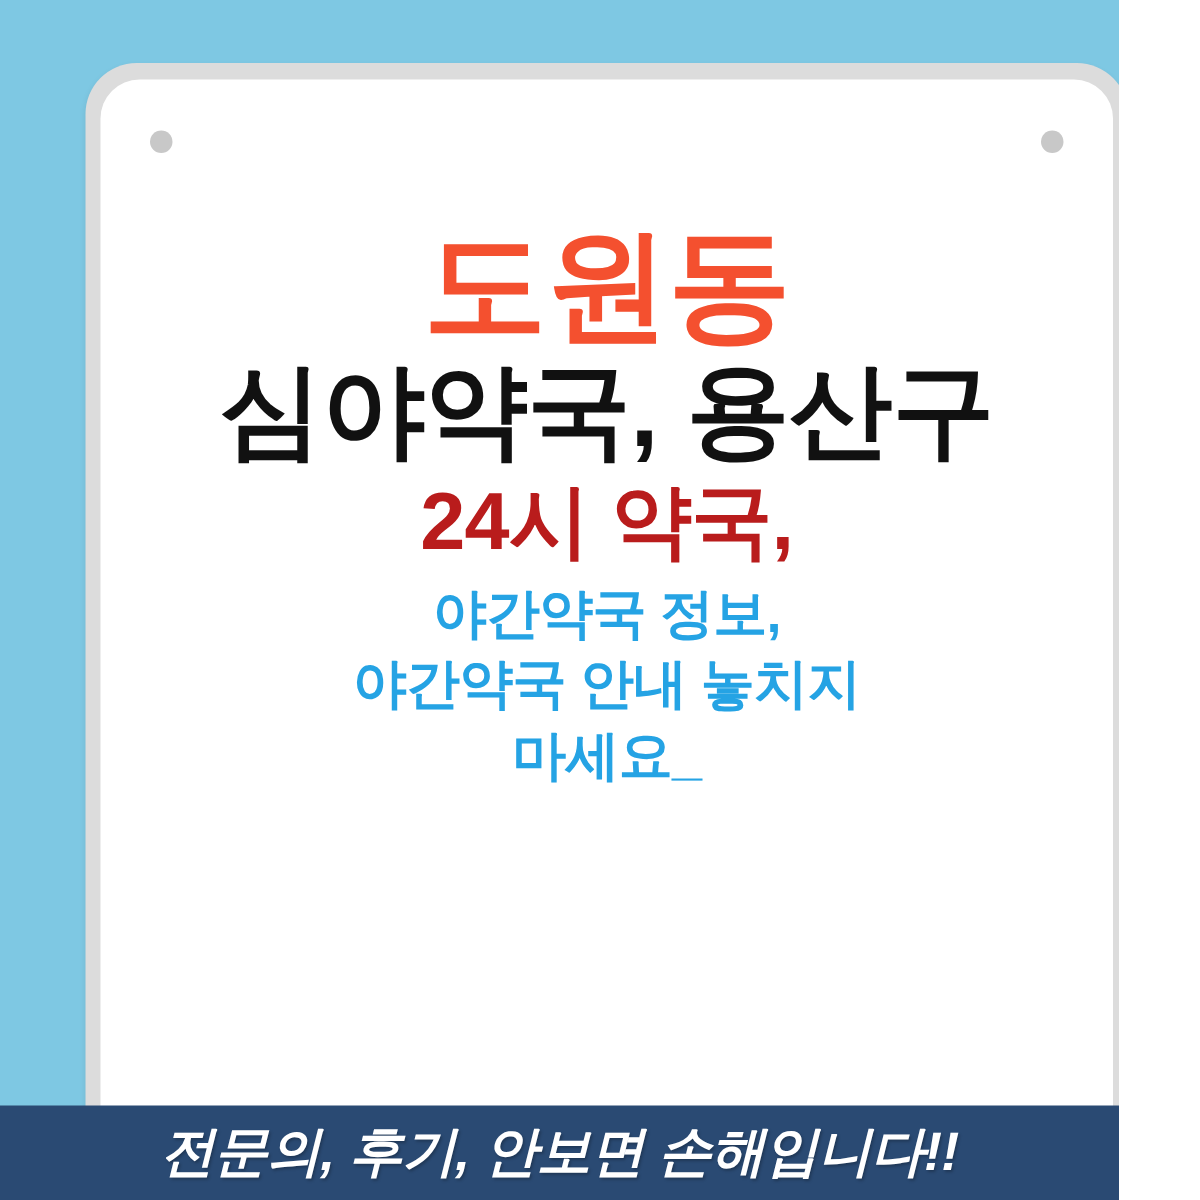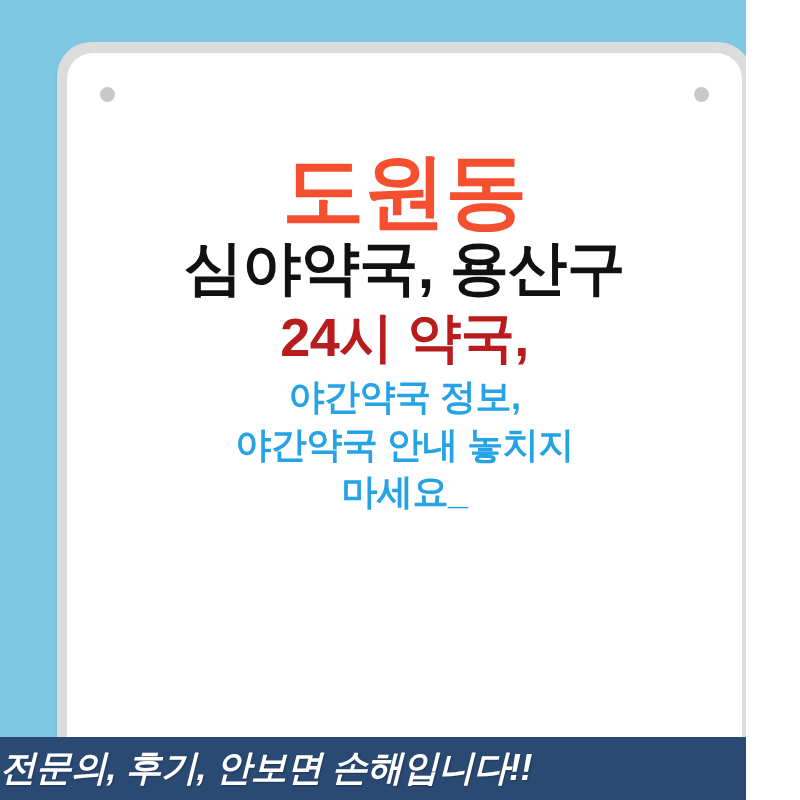--- a/index.html
+++ b/index.html
@@ -74,21 +74,21 @@
   }
 
   .line-title {
     color: #f4502f;
     font-size: 82px;
     line-height: 1.02;
     margin-bottom: 2px;
   }
   .line-sub {
     color: #111111;
-    font-size: 59px;
+    font-size: 69px;
     line-height: 1.14;
   }
   .line-green {
     color: #b91c1c;
     font-size: 54px;
     line-height: 1.32;
   }
   .line-blue {
     color: #25a3e4;
     font-size: 36px;
@@ -98,20 +98,21 @@
   
   #banner {
     position: absolute;
     left: 0;
     right: 0;
     bottom: 0;
     height: 63px;
     background: #2a4a73;
     display: flex;
     align-items: center;
+    justify-content: center;
   }
   #banner-text {
     color: #ffffff;
     font-size: 36px;
     font-weight: 700;
     font-style: italic;
     letter-spacing: -0.5px;
     white-space: nowrap;
     text-shadow: 1px 1px 2px rgba(0,0,0,0.25);
   }

